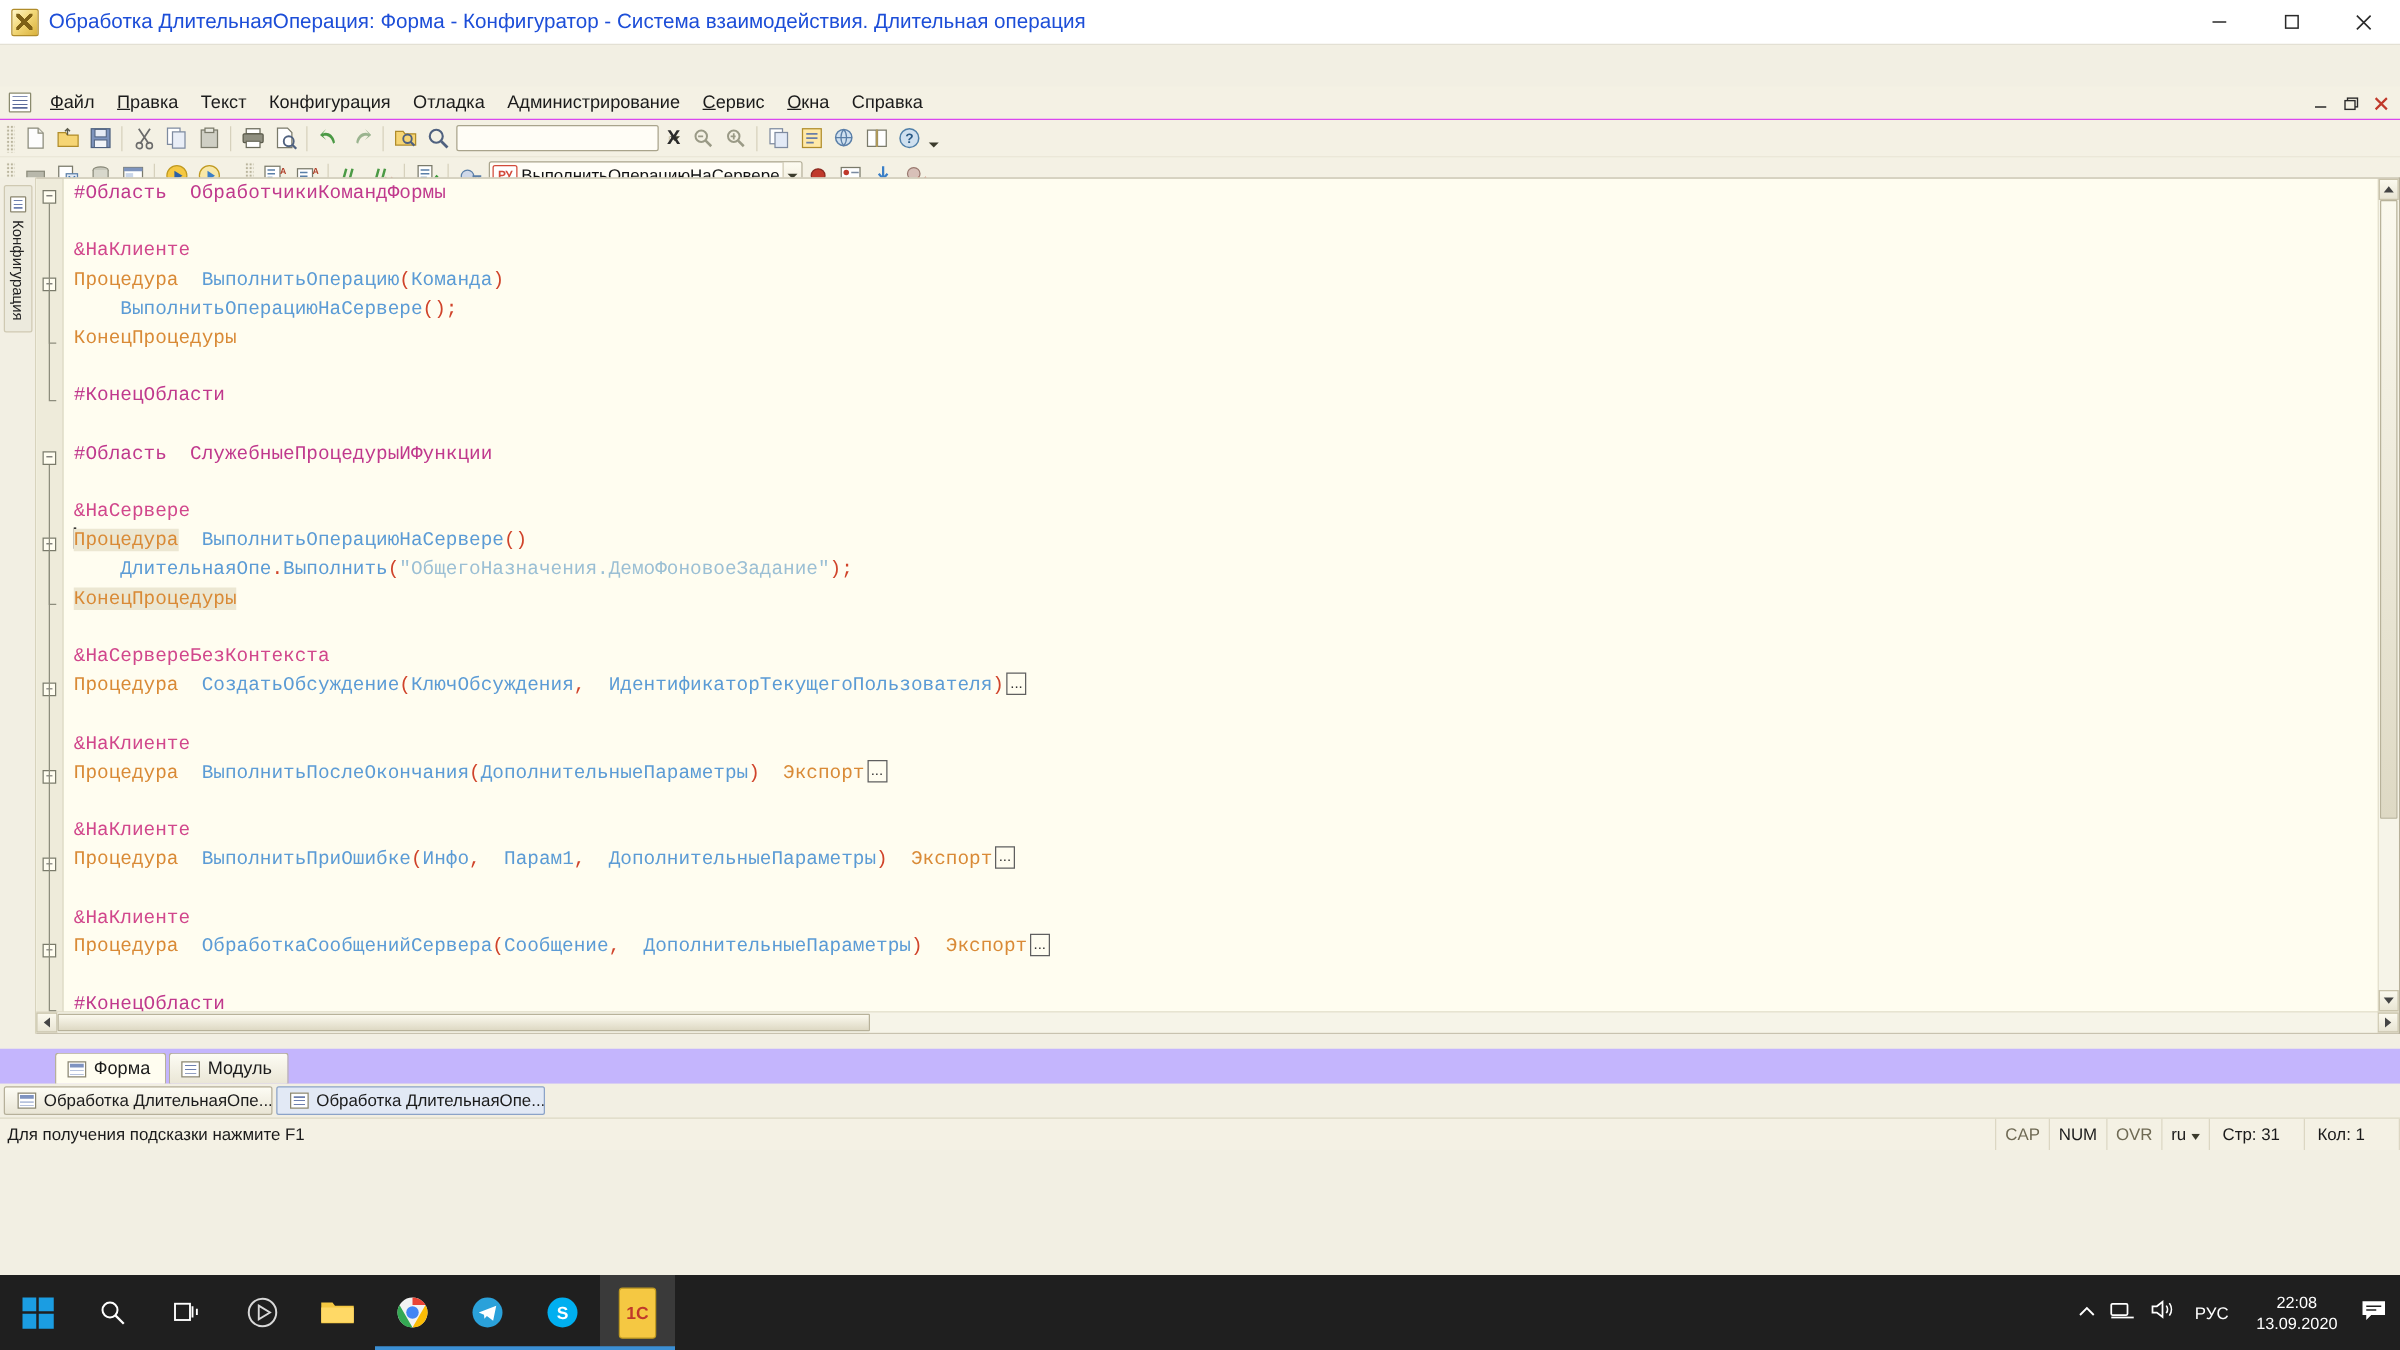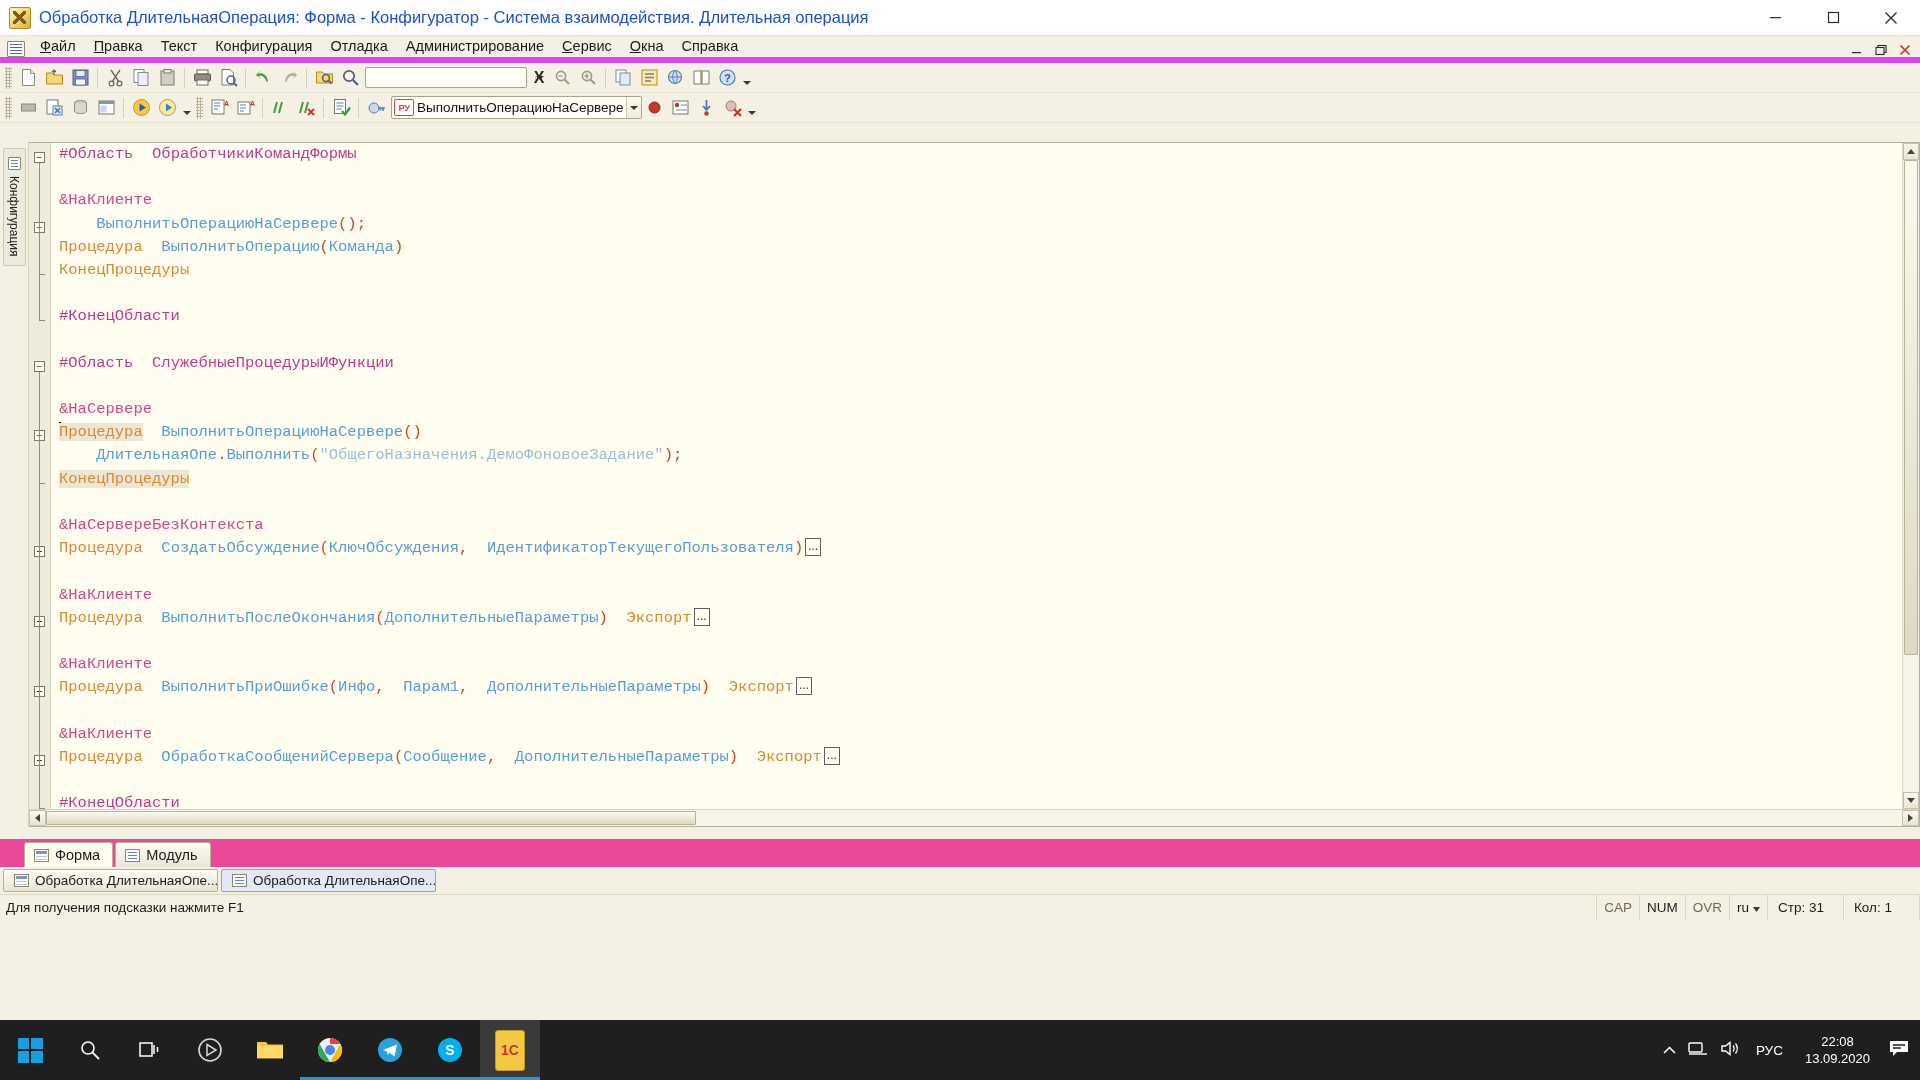--- a/index.html
+++ b/index.html
@@ -34,23 +34,24 @@
   .win-btns { display: flex; height: 36px; }
   .win-btn {
     width: 58px; height: 36px; display: flex; align-items: center; justify-content: center;
     color: #2a2a2a;
   }
   .win-btn svg { display: block; }
 
   
   .menubar {
     height: 27px; background: #f4f1e4;
-    display: flex; align-items: flex-end;
-    border-bottom: 6px solid #d946ef;
+    display: flex; align-items: center;
+    border-bottom: 1px solid #d946ef;
     position: relative;
+    margin-top: 33px;
   }
   .menu-sysicon {
     width: 18px; height: 16px; margin: 0 6px 0 7px; flex: none;
     background: #ffffff; border: 1px solid #8a8a6d; border-radius: 1px;
     position: relative;
   }
   .menu-sysicon::after{
     content:""; position:absolute; left:2px; top:2px; right:2px; bottom:2px;
     background: repeating-linear-gradient(to bottom,#5a6a9a 0 1px,transparent 1px 3px);
   }
@@ -221,21 +222,21 @@
                border: 1px solid #b8b29a; border-radius: 1px; }
   .tri { width: 0; height: 0; }
   .tri.up   { border-left: 4px solid transparent; border-right: 4px solid transparent; border-bottom: 5px solid #444; }
   .tri.down { border-left: 4px solid transparent; border-right: 4px solid transparent; border-top: 5px solid #444; }
   .tri.left { border-top: 4px solid transparent; border-bottom: 4px solid transparent; border-right: 5px solid #444; }
   .tri.right{ border-top: 4px solid transparent; border-bottom: 4px solid transparent; border-left: 5px solid #444; }
 
   
   .doctabs {
     position: absolute; left: 0; right: 0; bottom: 213px; height: 28px;
-    background: #ec4899; display: flex; align-items: flex-end; padding-left: 24px; gap: 2px;
+    background: #c4b5fd; display: flex; align-items: flex-end; padding-left: 44px; gap: 2px;
   }
   .doctab {
     height: 25px; display: flex; align-items: center; gap: 6px;
     padding: 0 12px 0 9px; font-size: 14.5px; color: #1b1b1b;
     border: 1px solid #b6b09a; border-bottom: none; border-radius: 3px 3px 0 0;
     background: linear-gradient(#fdfcf4,#eae6d6);
   }
   .doctab.active { background: #fffdf0; font-weight: normal; }
   .tabicon { width: 15px; height: 13px; border: 1px solid #8b866f; background: #fff; position: relative; flex:none; }
   .tabicon.form::after { content:""; position:absolute; left:1px; top:1px; right:1px; height:3px; background:#7f93c0; }
@@ -647,22 +648,22 @@
             <div class="foldend" style="top: 664.6px;"></div>
             <div class="foldline" style="top: 20px; height: 157.4px;"></div>
             <div class="foldline" style="top: 89.6px; height: 41.4px;"></div>
             <div class="foldline" style="top: 228.8px; height: 435.8px;"></div>
             <div class="foldline" style="top: 298.4px; height: 41.4px;"></div>
           </div>
         <div class="codearea" id="codearea">
             <div class="codeline"><span class="c-pre">#Область</span><span class="c-plain">  </span><span class="c-pre">ОбработчикиКомандФормы</span></div>
             <div class="codeline"></div>
             <div class="codeline"><span class="c-dir">&amp;НаКлиенте</span></div>
+            <div class="codeline"><span class="c-kw">Процедура</span><span class="c-plain">  </span><span class="c-id">ВыполнитьОперацию</span><span class="c-punc">(</span><span class="c-id">Команда</span><span class="c-punc">)</span></div>
             <div class="codeline"><span class="c-plain">    </span><span class="c-id">ВыполнитьОперациюНаСервере</span><span class="c-punc">()</span><span class="c-punc">;</span></div>
-            <div class="codeline"><span class="c-kw">Процедура</span><span class="c-plain">  </span><span class="c-id">ВыполнитьОперацию</span><span class="c-punc">(</span><span class="c-id">Команда</span><span class="c-punc">)</span></div>
             <div class="codeline"><span class="c-kw">КонецПроцедуры</span></div>
             <div class="codeline"></div>
             <div class="codeline"><span class="c-pre">#КонецОбласти</span></div>
             <div class="codeline"></div>
             <div class="codeline"><span class="c-pre">#Область</span><span class="c-plain">  </span><span class="c-pre">СлужебныеПроцедурыИФункции</span></div>
             <div class="codeline"></div>
             <div class="codeline"><span class="c-dir">&amp;НаСервере</span></div>
             <div class="codeline"><span class="caret-bar"></span><span class="c-kw hl">Процедура</span><span class="c-plain">  </span><span class="c-id">ВыполнитьОперациюНаСервере</span><span class="c-punc">()</span></div>
             <div class="codeline"><span class="c-plain">    </span><span class="c-id">ДлительнаяОпе</span><span class="c-punc">.</span><span class="c-id">Выполнить</span><span class="c-punc">(</span><span class="c-str">"ОбщегоНазначения.ДемоФоновоеЗадание"</span><span class="c-punc">);</span></div>
             <div class="codeline"><span class="c-kw hl">КонецПроцедуры</span></div>

